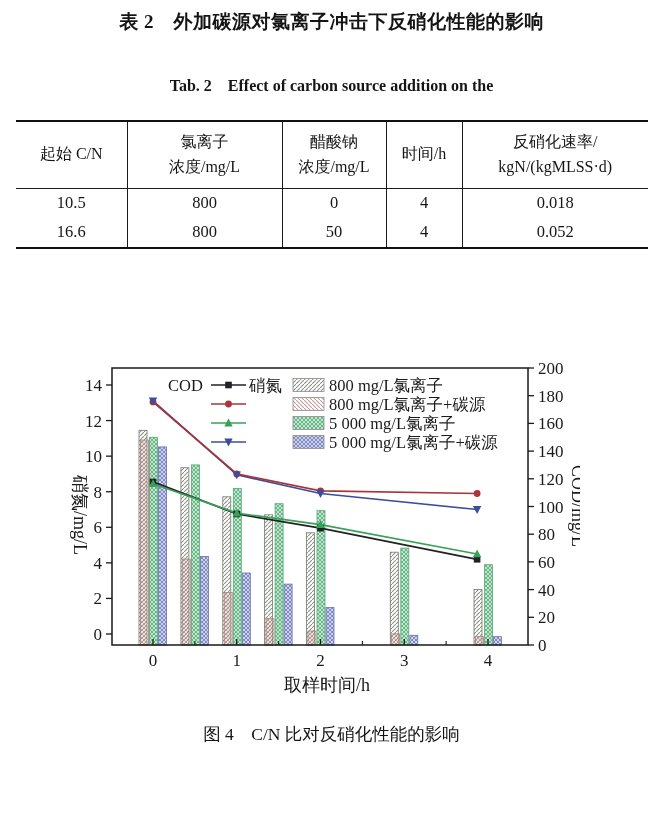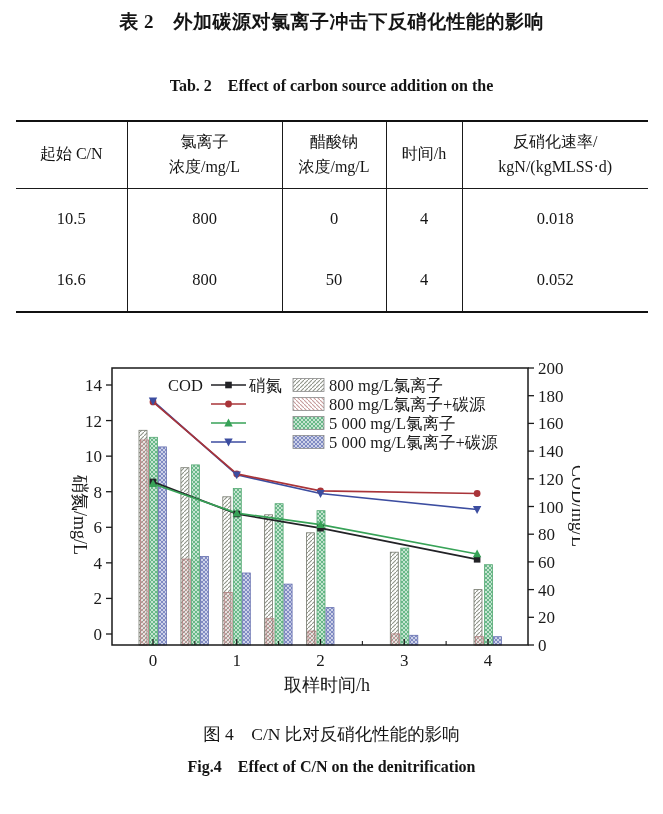--- a/index.html
+++ b/index.html
@@ -8,21 +8,21 @@
   .title-zh{position:absolute;top:9px;left:0;width:100%;text-align:center;
             font-size:19px;font-weight:bold;letter-spacing:.5px;white-space:pre;}
   .title-en{position:absolute;left:0;width:100%;text-align:center;
             font-size:16px;font-weight:bold;white-space:pre;}
   #title-en-1{top:49px;margin-top:27px;}
   #title-en-2{top:84px;}
   table.datatable{position:absolute;left:16px;top:120px;width:632px;border-collapse:collapse;
        border-top:2.2px solid #111;border-bottom:2.2px solid #111;table-layout:fixed;}
   table.datatable th{font-weight:normal;font-size:16px;text-align:center;vertical-align:middle;
        white-space:pre-line;line-height:1.55;padding:8px 1px;border-bottom:1.6px solid #1a1a1a;}
-  table.datatable td{font-size:16.5px;text-align:center;vertical-align:middle;height:29px;padding:16px 2px;}
+  table.datatable td{font-size:16.5px;text-align:center;vertical-align:middle;height:29px;padding:0 2px;}
   table.datatable th:not(:last-child),table.datatable td:not(:last-child){border-right:1px solid #1a1a1a;}
   .figwrap{position:absolute;left:60px;top:356px;width:520px;height:356px;}
   svg text{font-family:"Liberation Serif","DejaVu Serif",serif;fill:#1a1a1a;}
   .cap-zh{position:absolute;top:722px;left:0;width:100%;text-align:center;
           font-size:17.5px;font-weight:normal;white-space:pre;}
   .cap-en{position:absolute;top:757px;left:0;width:100%;text-align:center;
           font-size:16px;font-weight:bold;white-space:pre;}
 </style>
 </head>
 <body>
@@ -210,14 +210,13 @@
           <text x="269" y="53.5" font-size="16.5">800 mg/L氯离子+碳源</text>
           <rect x="233" y="60.5" width="31" height="13" fill="url(#pat2)" stroke="#8a8a8a" stroke-width="0.8"></rect>
           <text x="269" y="72.5" font-size="16.5">5 000 mg/L氯离子</text>
           <rect x="233" y="79.5" width="31" height="13" fill="url(#pat3)" stroke="#8a8a8a" stroke-width="0.8"></rect>
           <text x="269" y="91.5" font-size="16.5">5 000 mg/L氯离子+碳源</text>
         </g>
       </svg>
   </div>
 
   <div class="cap-zh">图 4　C/N 比对反硝化性能的影响</div>
-  <div class="cap-en">Fig.4　Effect of C/N on the denitrification</div>
 </div>
 
 </body></html>

